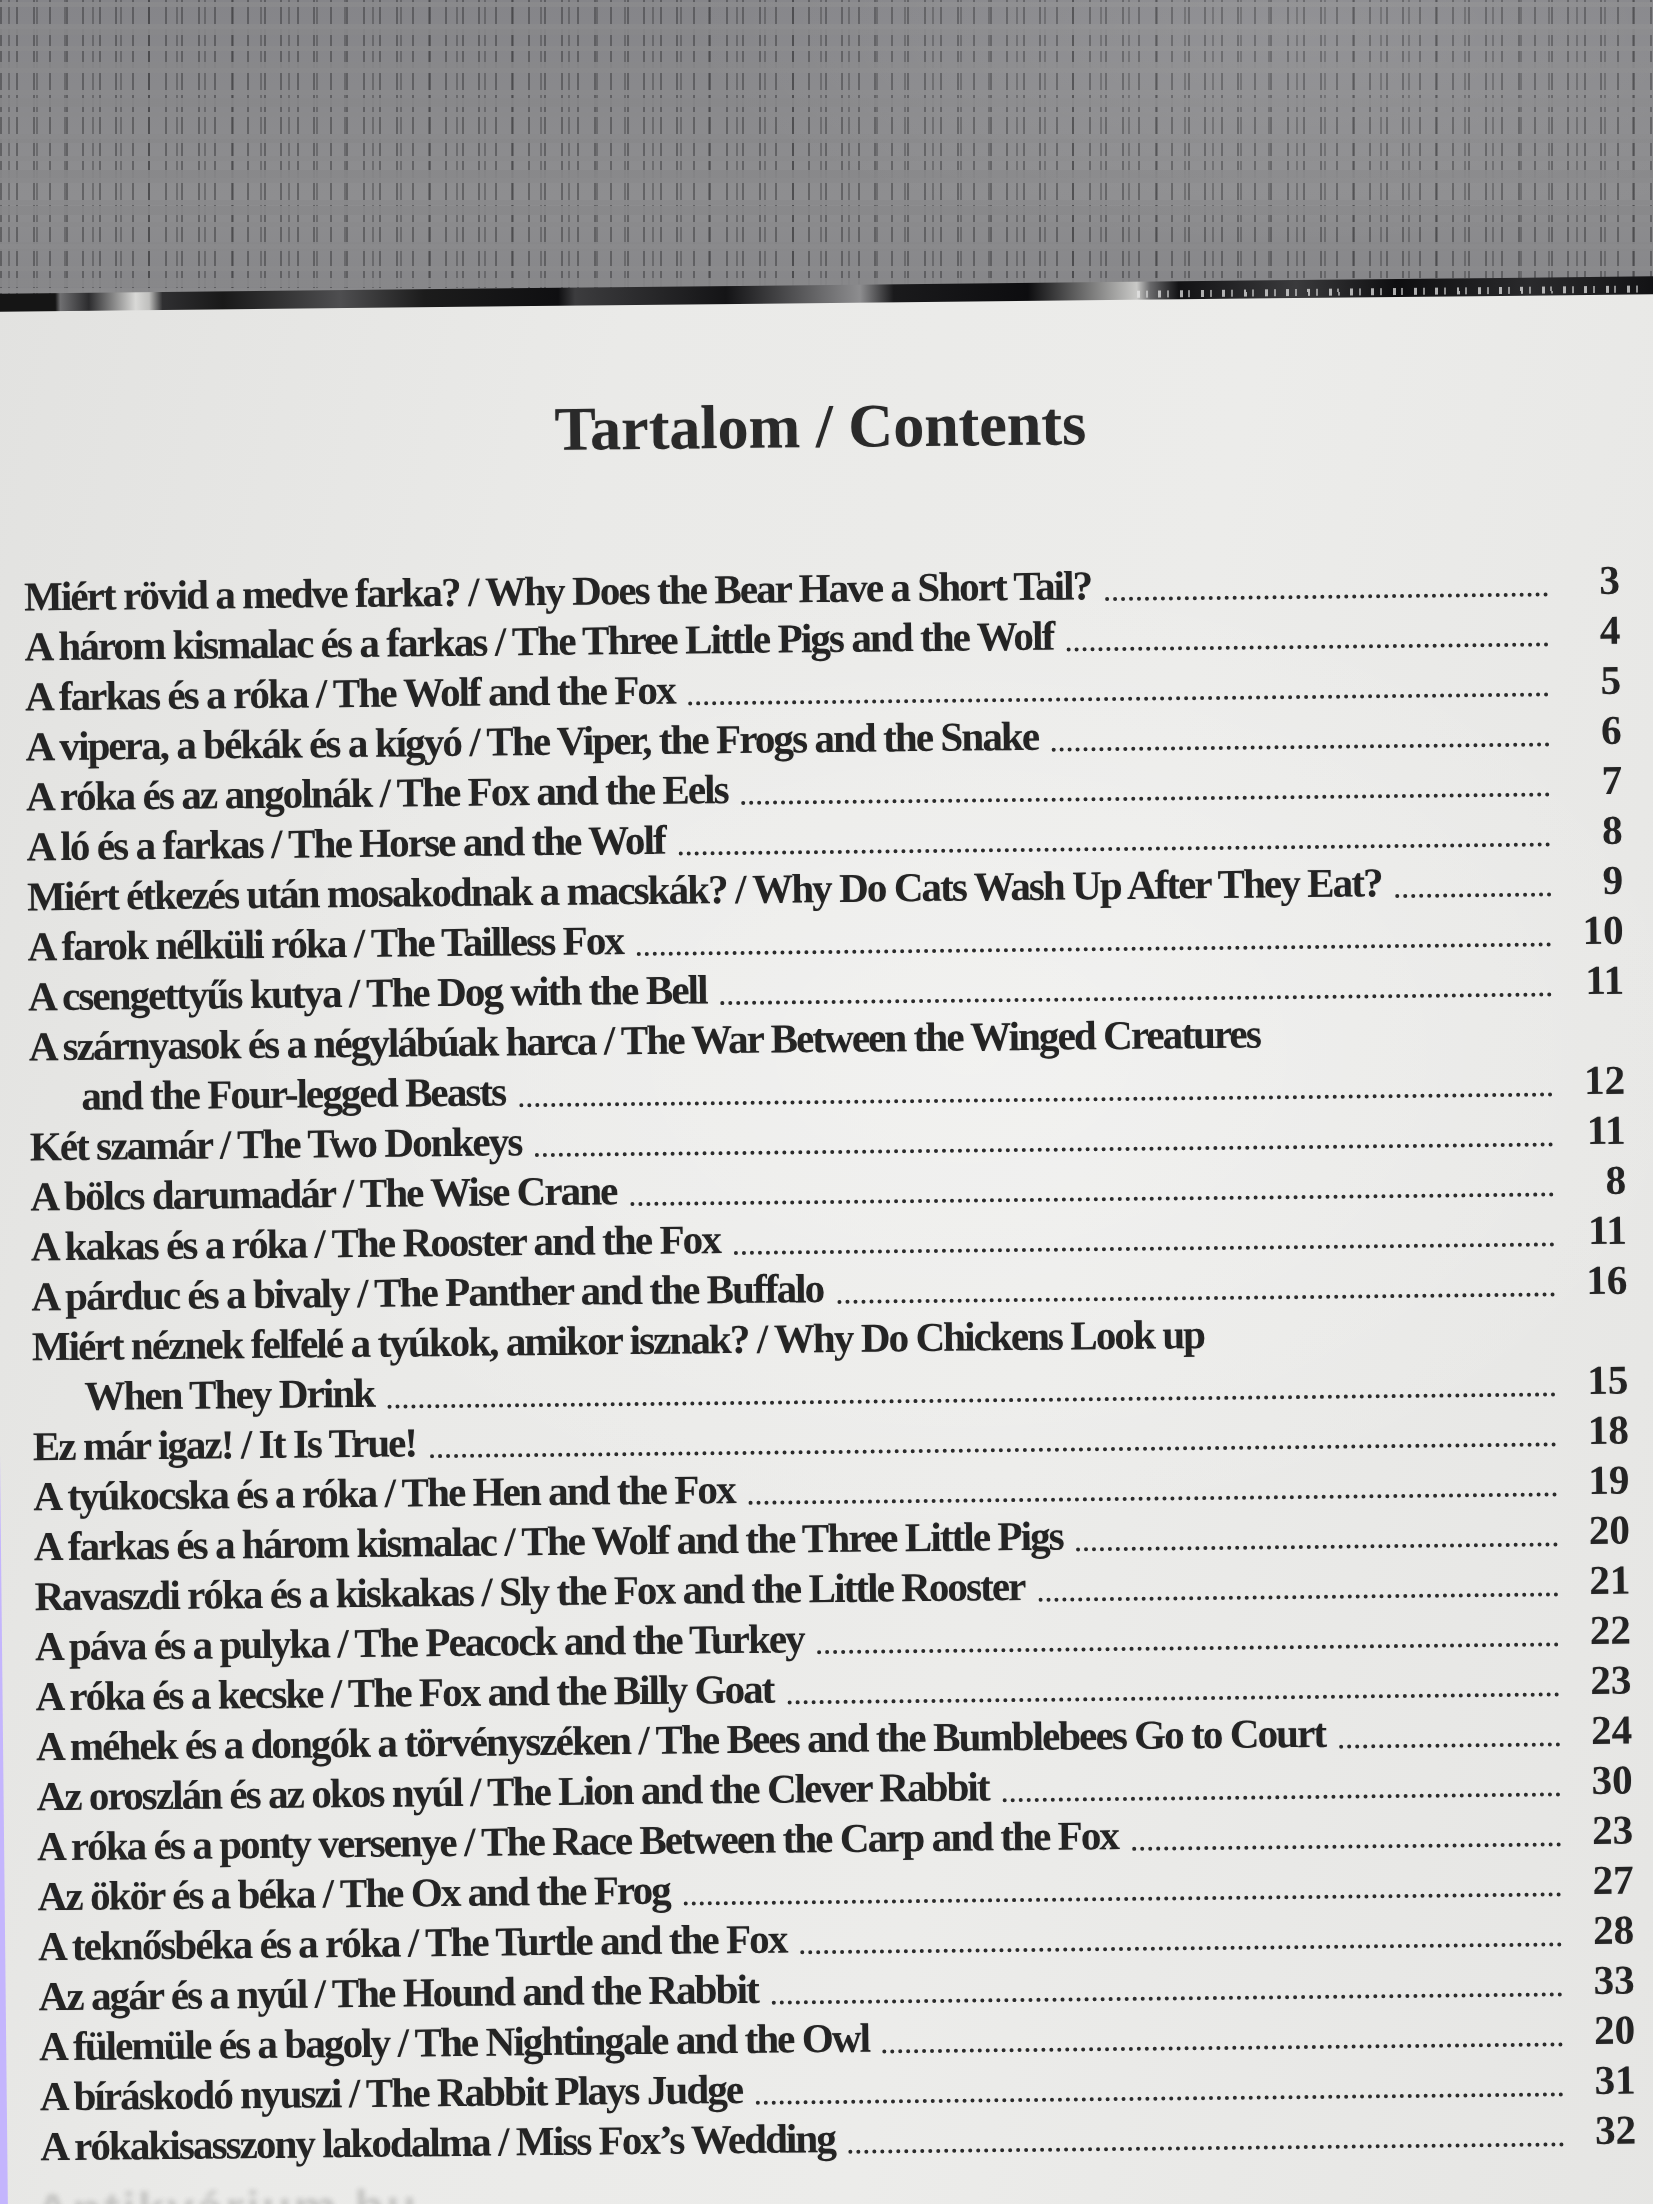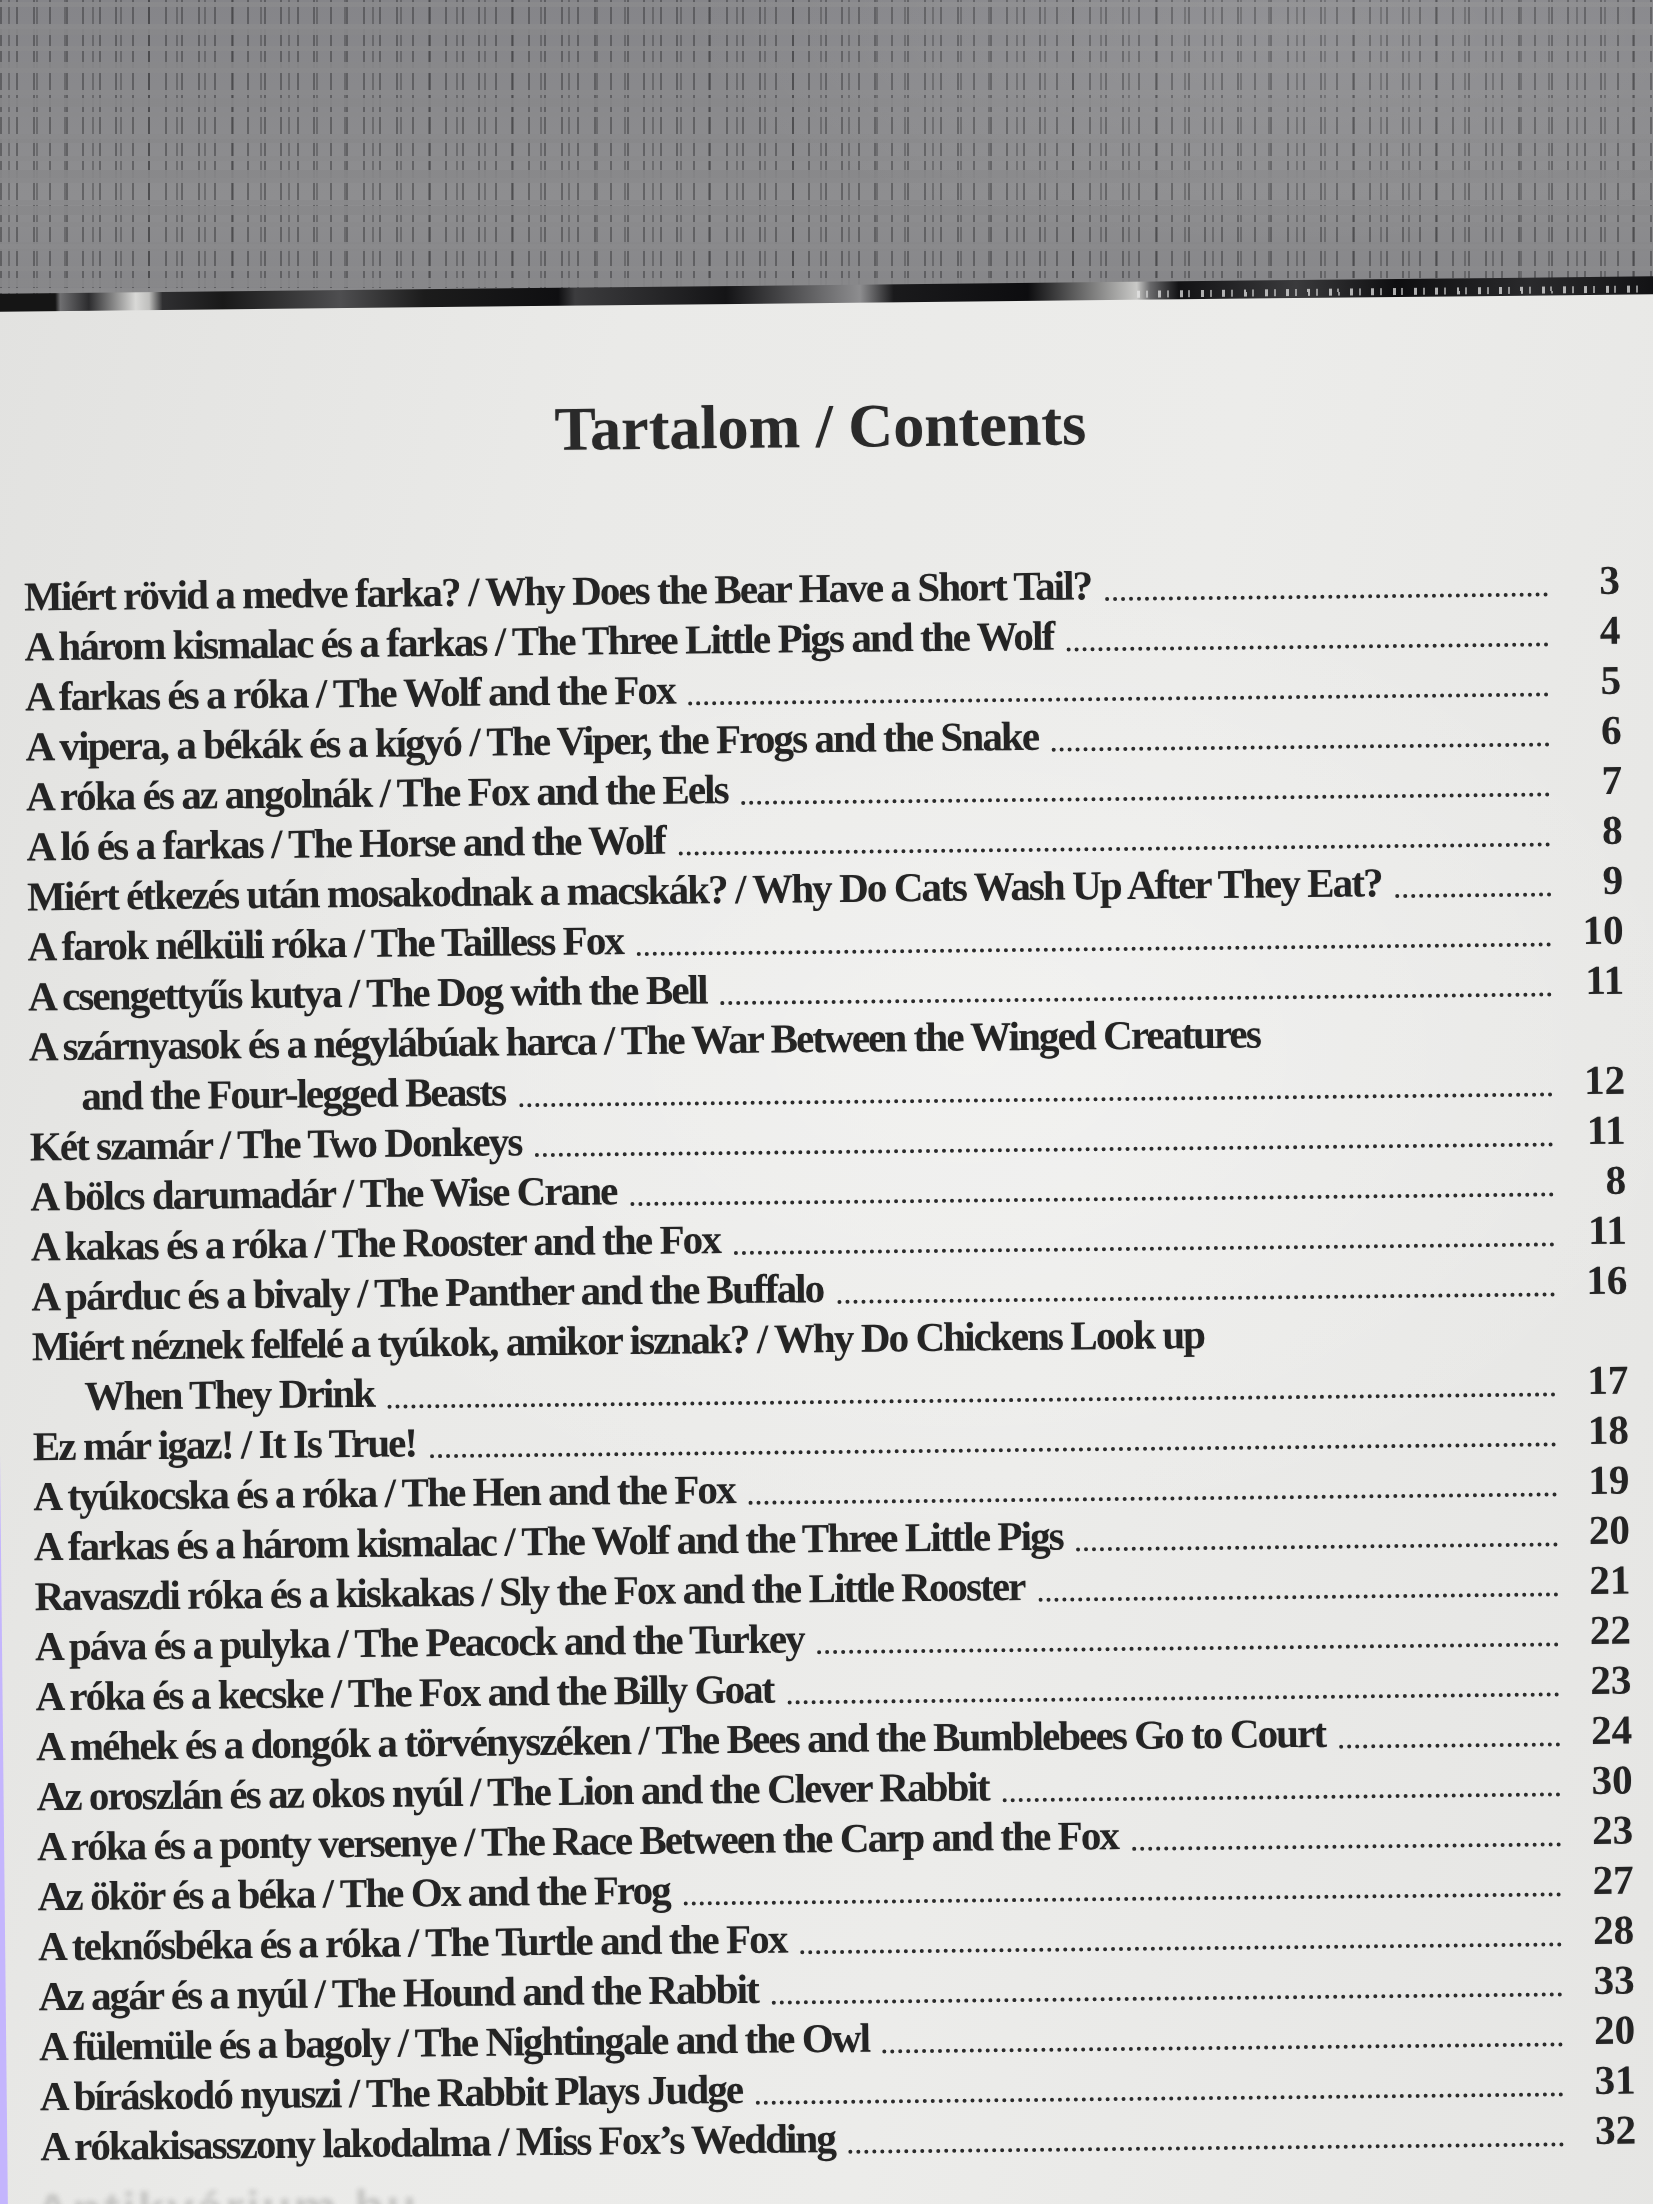--- a/index.html
+++ b/index.html
@@ -155,21 +155,21 @@
           <span class="lbl">A párduc és a bivaly / The Panther and the Buffalo</span>
           <span class="leader"></span>
           <span class="num">16</span>
         </div>
         <div class="trow">
           <span class="lbl">Miért néznek felfelé a tyúkok, amikor isznak? / Why Do Chickens Look up</span>
         </div>
         <div class="trow cont2">
           <span class="lbl">When They Drink</span>
           <span class="leader"></span>
-          <span class="num">17</span>
+          <span class="num">15</span>
         </div>
         <div class="trow">
           <span class="lbl">Ez már igaz! / It Is True!</span>
           <span class="leader"></span>
           <span class="num">18</span>
         </div>
         <div class="trow">
           <span class="lbl">A tyúkocska és a róka / The Hen and the Fox</span>
           <span class="leader"></span>
           <span class="num">19</span>

